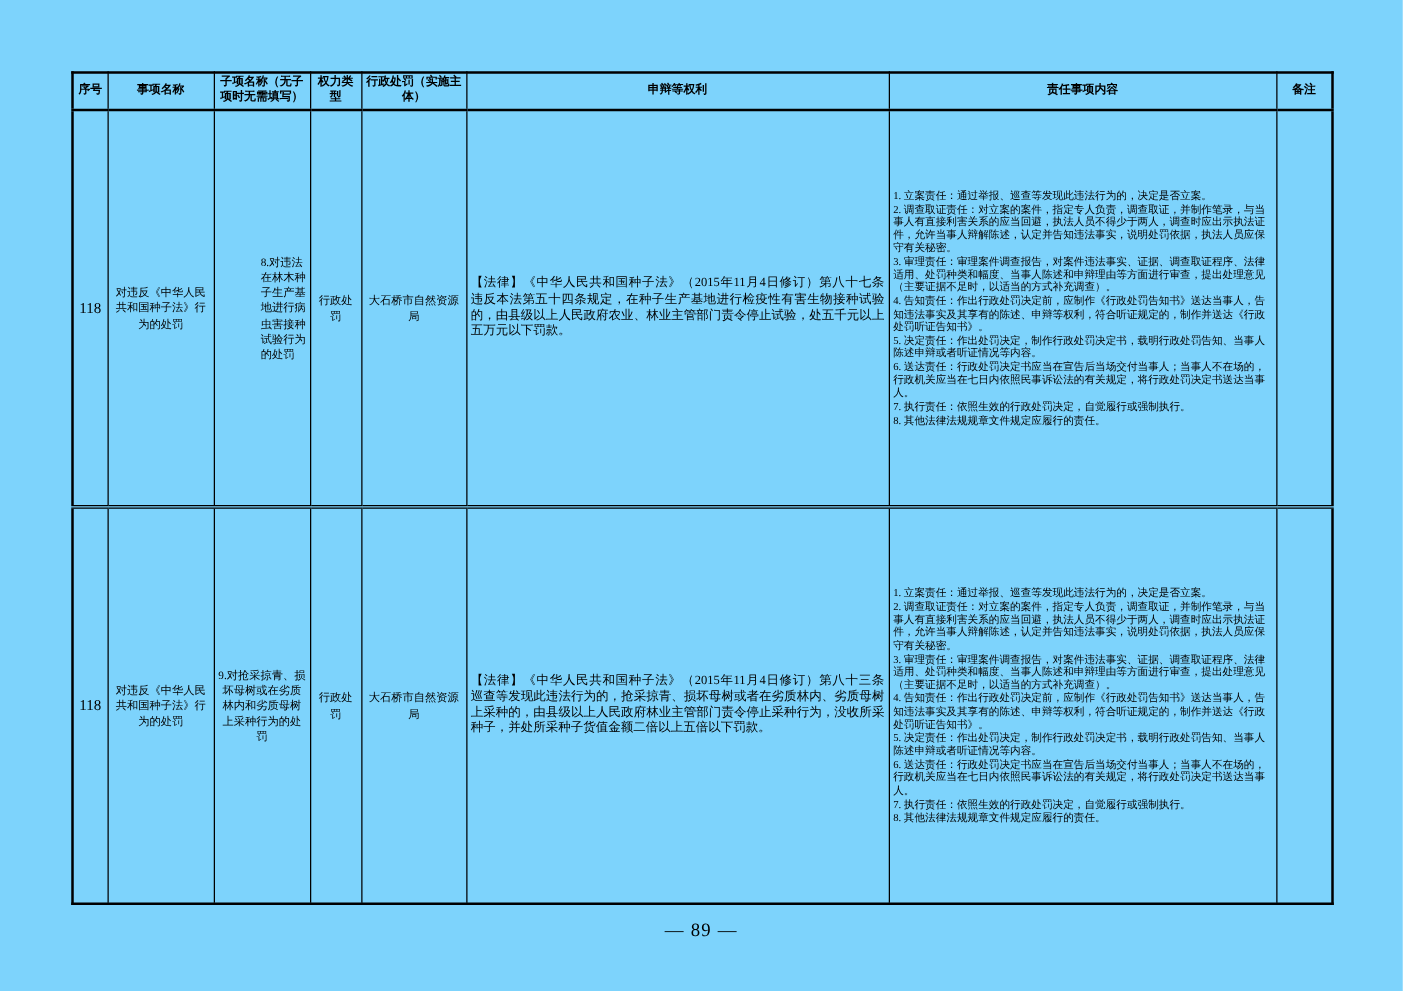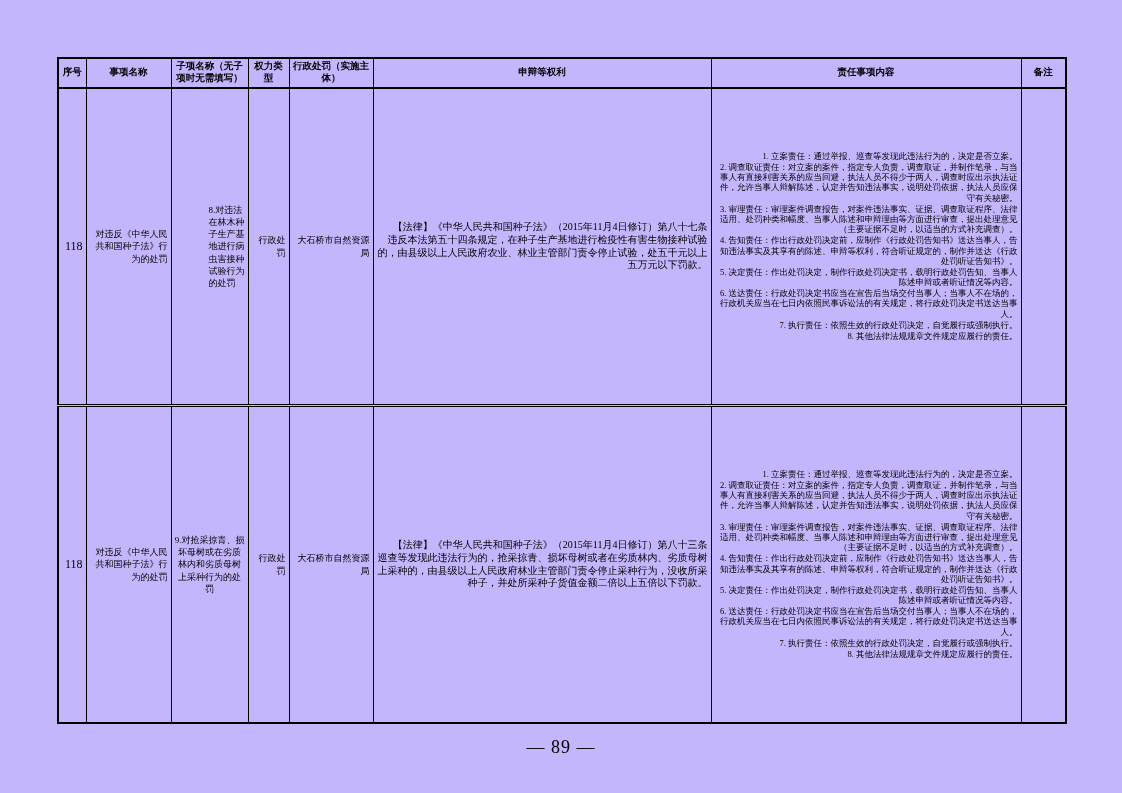--- a/index.html
+++ b/index.html
@@ -4,37 +4,36 @@
 <style>
   html,body{margin:0;padding:0;}
   body{
     width:1122px;height:793px;
     background:#ffffff;
     font-family:"Liberation Serif","DejaVu Serif",serif;
     color:#000;
     position:relative;
     overflow:hidden;
   }
-  .page{position:absolute;inset:0;background:#c4b5fd;}
+  .page{position:absolute;inset:0;background:#7dd3fc;}
 
   table.doc-table{
     position:absolute;
     left:57px;top:57px;
     width:1008px;
     border-collapse:collapse;
     table-layout:fixed;
     border:2.5px solid #000;
   }
   .doc-table th,.doc-table td{
     border:1.5px solid #000;
     padding:1px 3px;
     vertical-align:middle;
     overflow:hidden;
     box-sizing:border-box;
-    text-align:right;
   }
   .doc-table thead th{
     font-size:9.5px;
     font-weight:bold;
     text-align:center;
     height:28px;
     line-height:1.25;
     padding:2px 2px;
   }
   .doc-table thead th{border-bottom:2px solid #000;}
@@ -61,21 +60,21 @@
     padding:0 5px;
   }
   .cell-resp p{margin:0 0 1px 0;}
   .cell-remark{font-size:9px;}
 
   .page-number{
     position:absolute;
     left:0;right:0;
     top:737px;
     text-align:center;
-    font-size:18px;
+    font-size:15px;
     letter-spacing:1px;
   }
 </style>
 </head>
 <body>
 
 <div class="page">
 
   <table class="doc-table">
     <colgroup>

